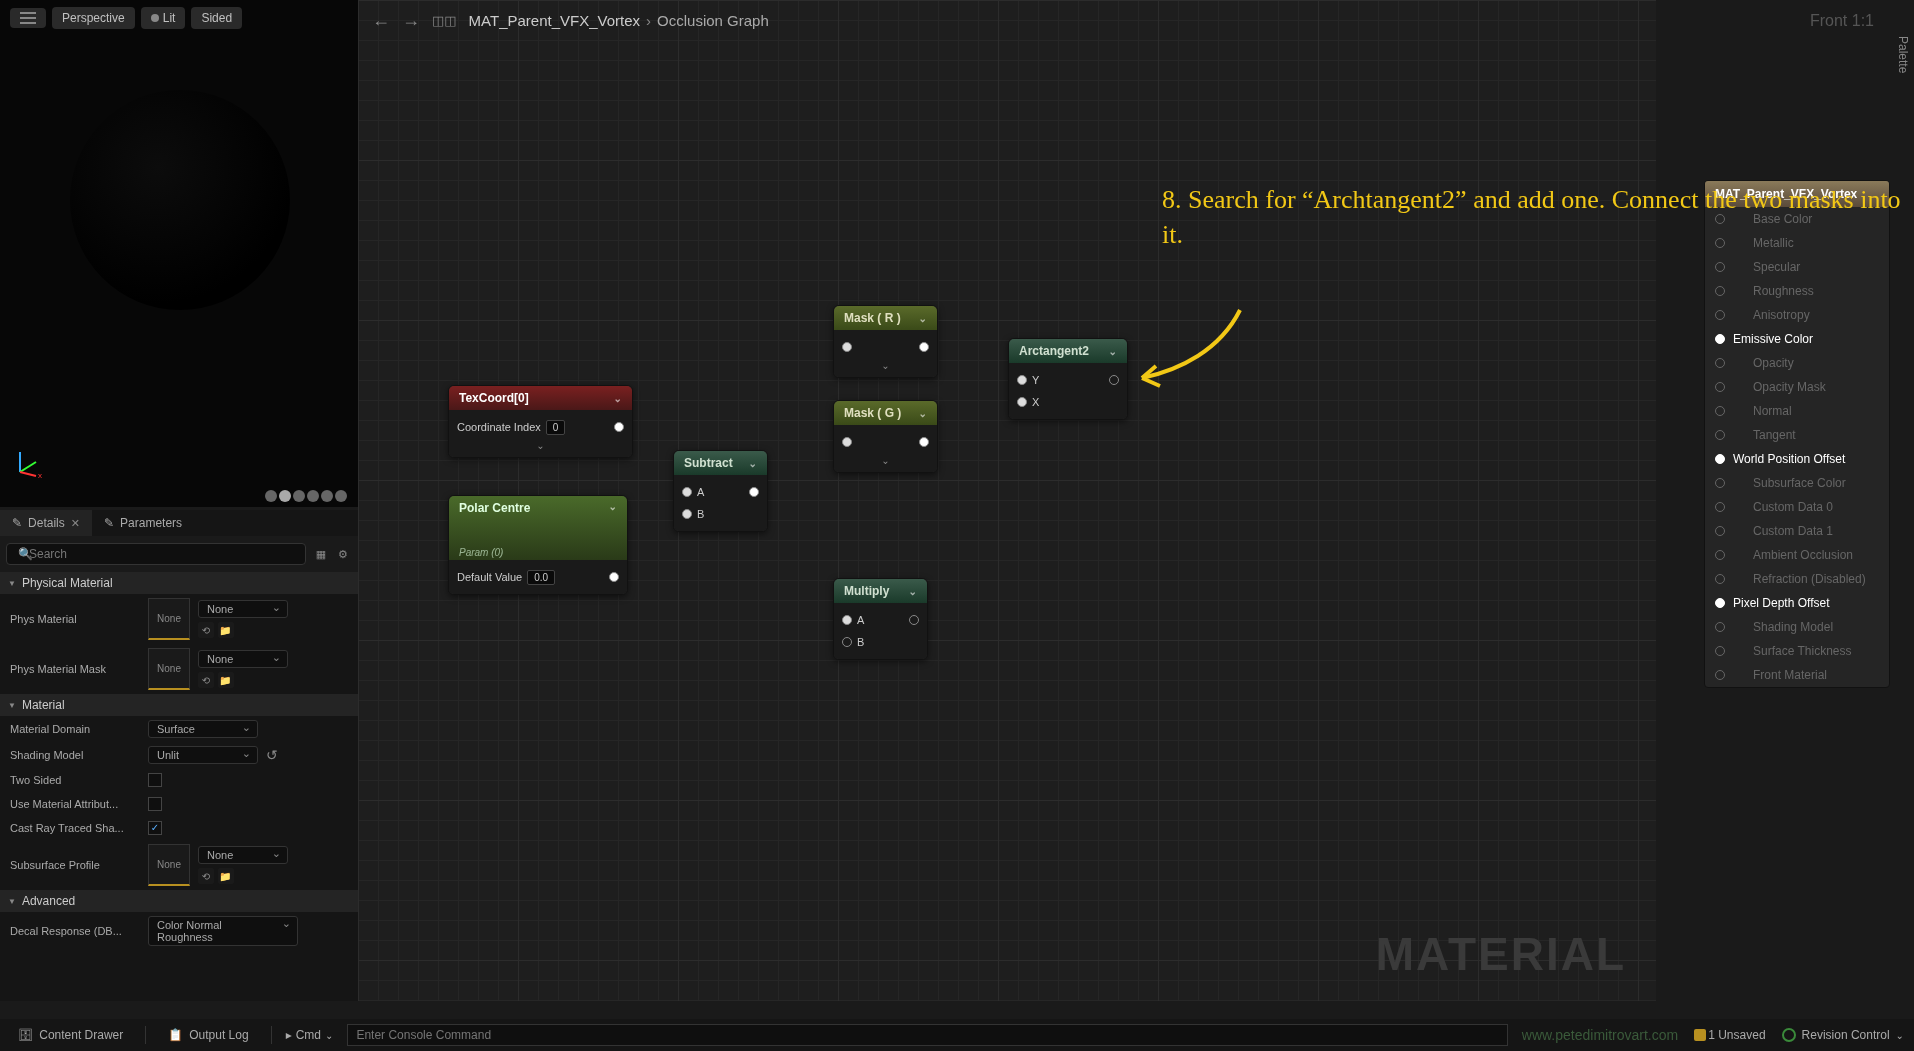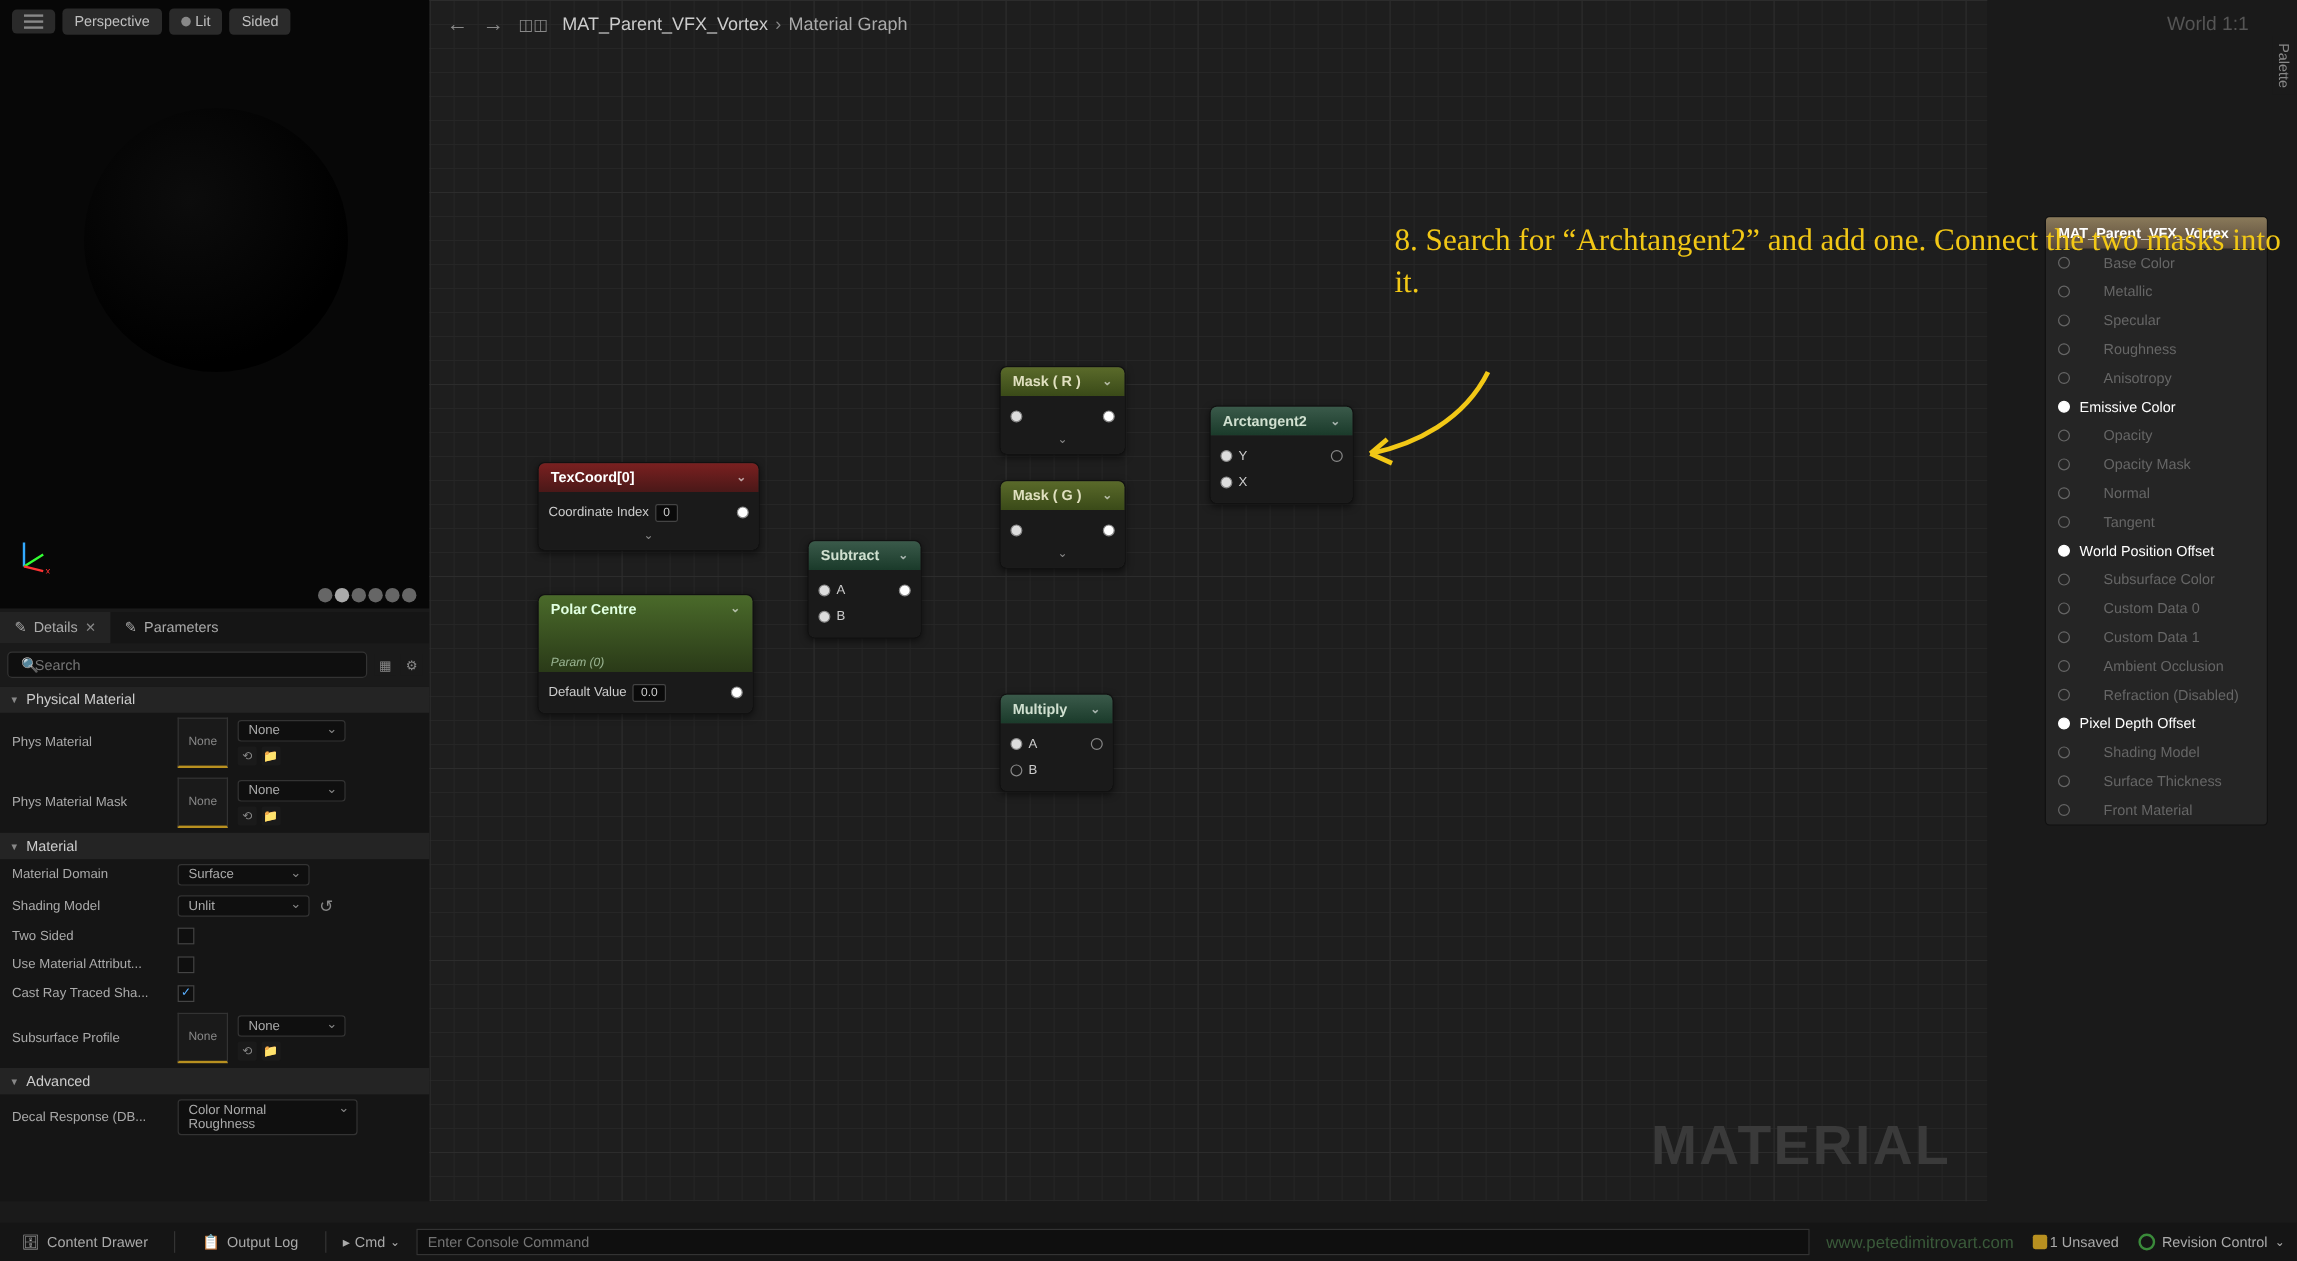--- a/index.html
+++ b/index.html
@@ -390,24 +390,24 @@
       </div>
     </div>
   </div>
 </div>
 
 <div class="graph-toolbar">
   <span class="nav-arrow">←</span>
   <span class="nav-arrow">→</span>
   <span style="color:#888">◫◫</span>
   <span class="breadcrumb">
-    <span>MAT_Parent_VFX_Vortex</span><span class="sep">›</span><span class="sub">Material Graph</span>
+    <span>MAT_Parent_VFX_Vortex</span><span class="sep">›</span><span class="sub">Occlusion Graph</span>
   </span>
 </div>
-<div class="zoom">World 1:1</div>
+<div class="zoom">Front 1:1</div>
 <div class="palette-tab">Palette</div>
 
 <div class="output-panel">
   <div class="out-hdr">MAT_Parent_VFX_Vortex</div>
   <div id="out-pins">
       <div class="out-row disabled">
         <span class="out-pin"></span>
         <span>Base Color</span>
       </div>
       <div class="out-row disabled">

